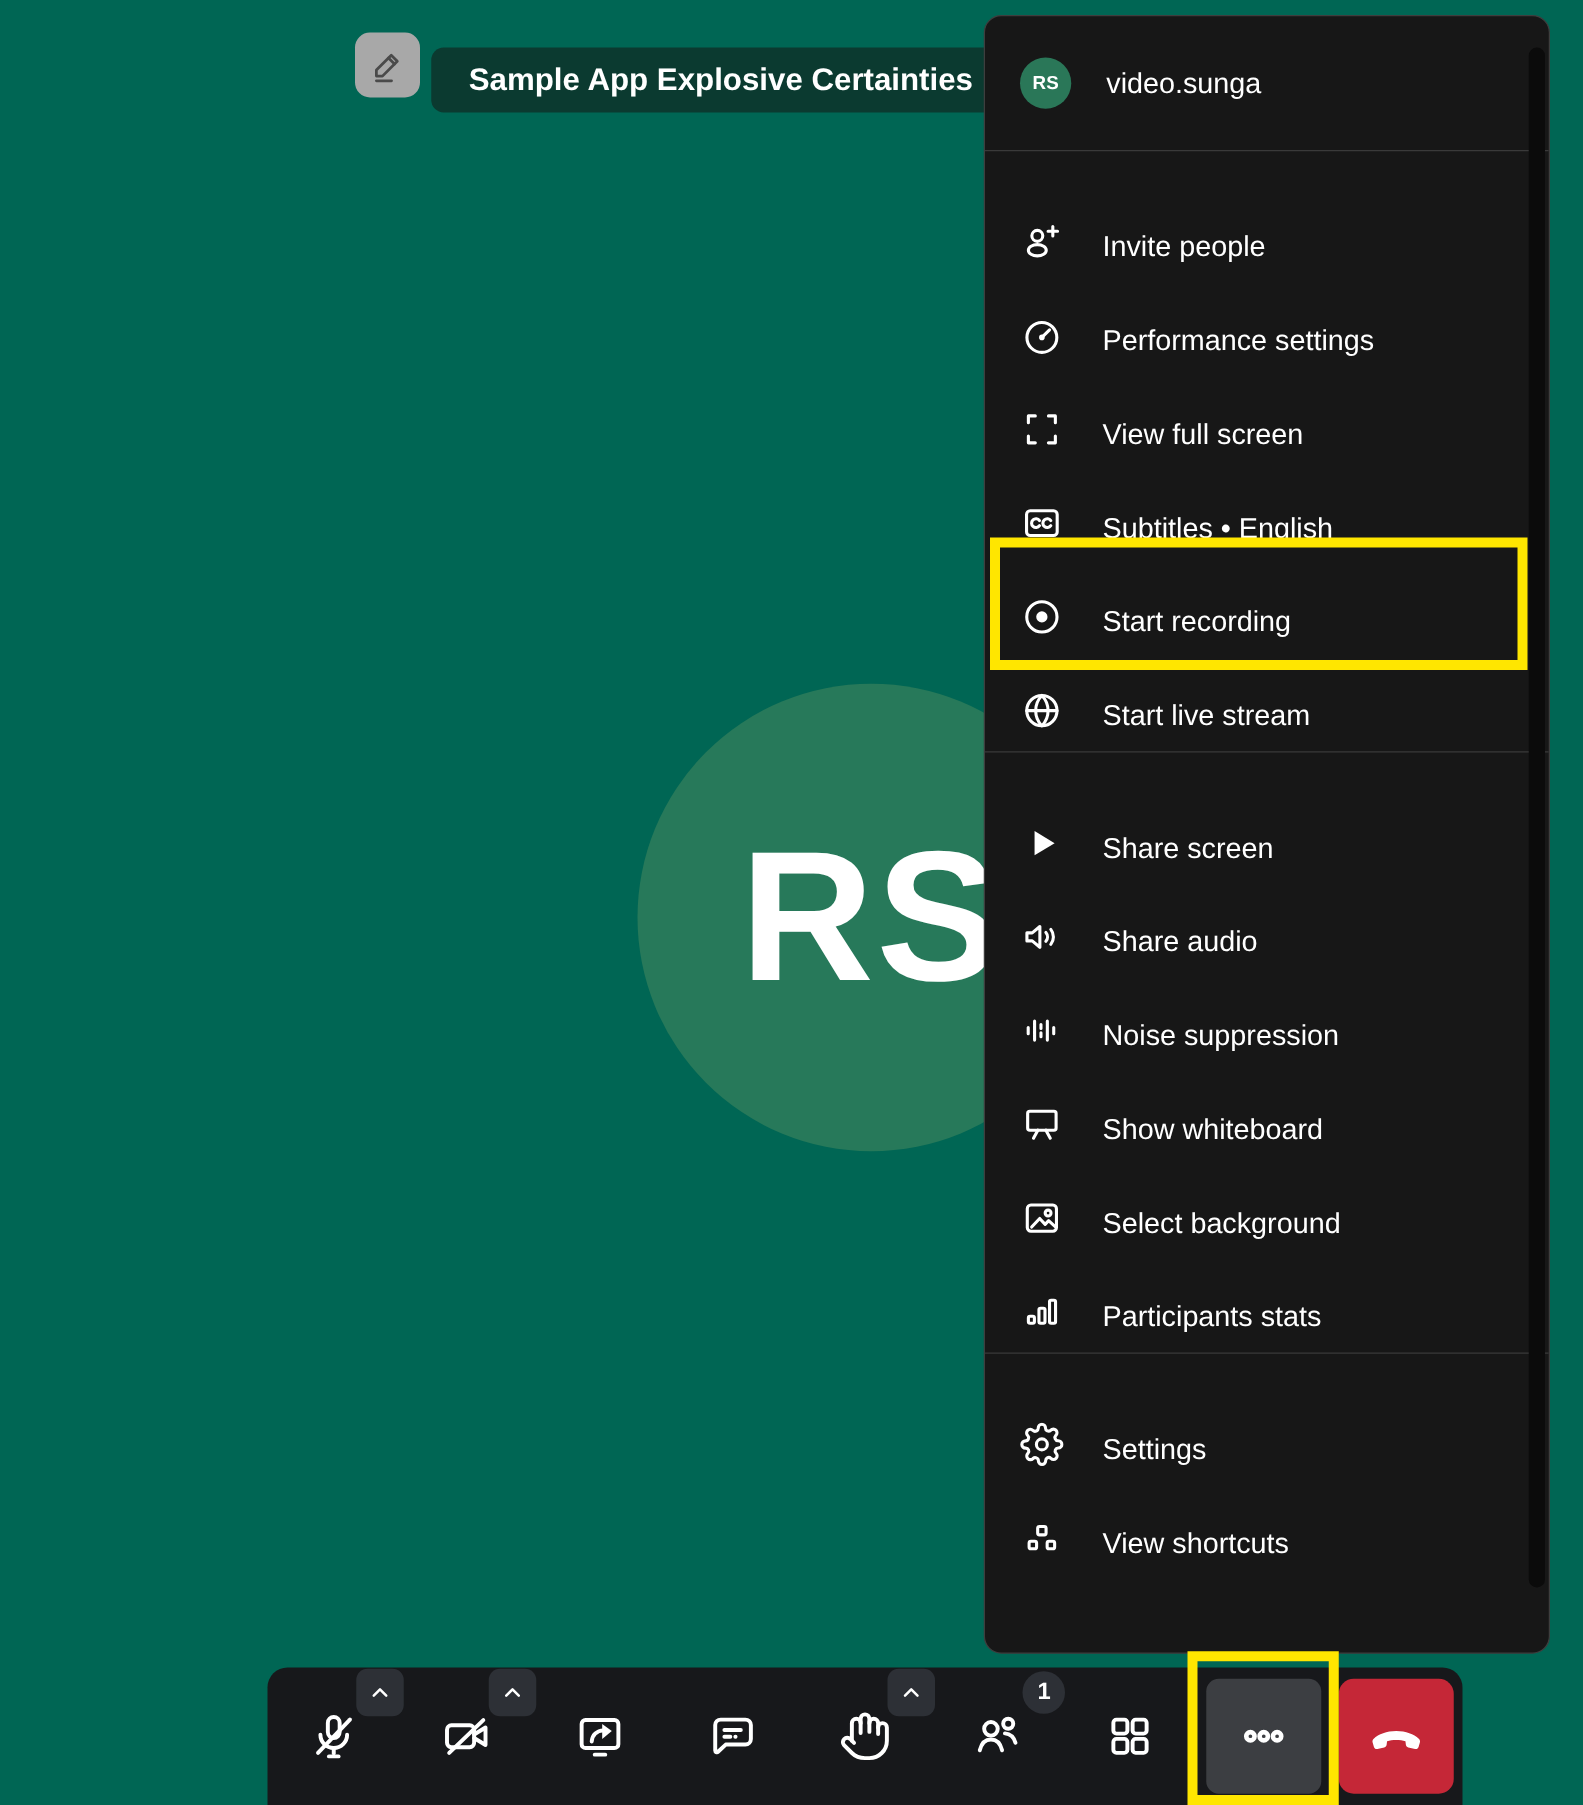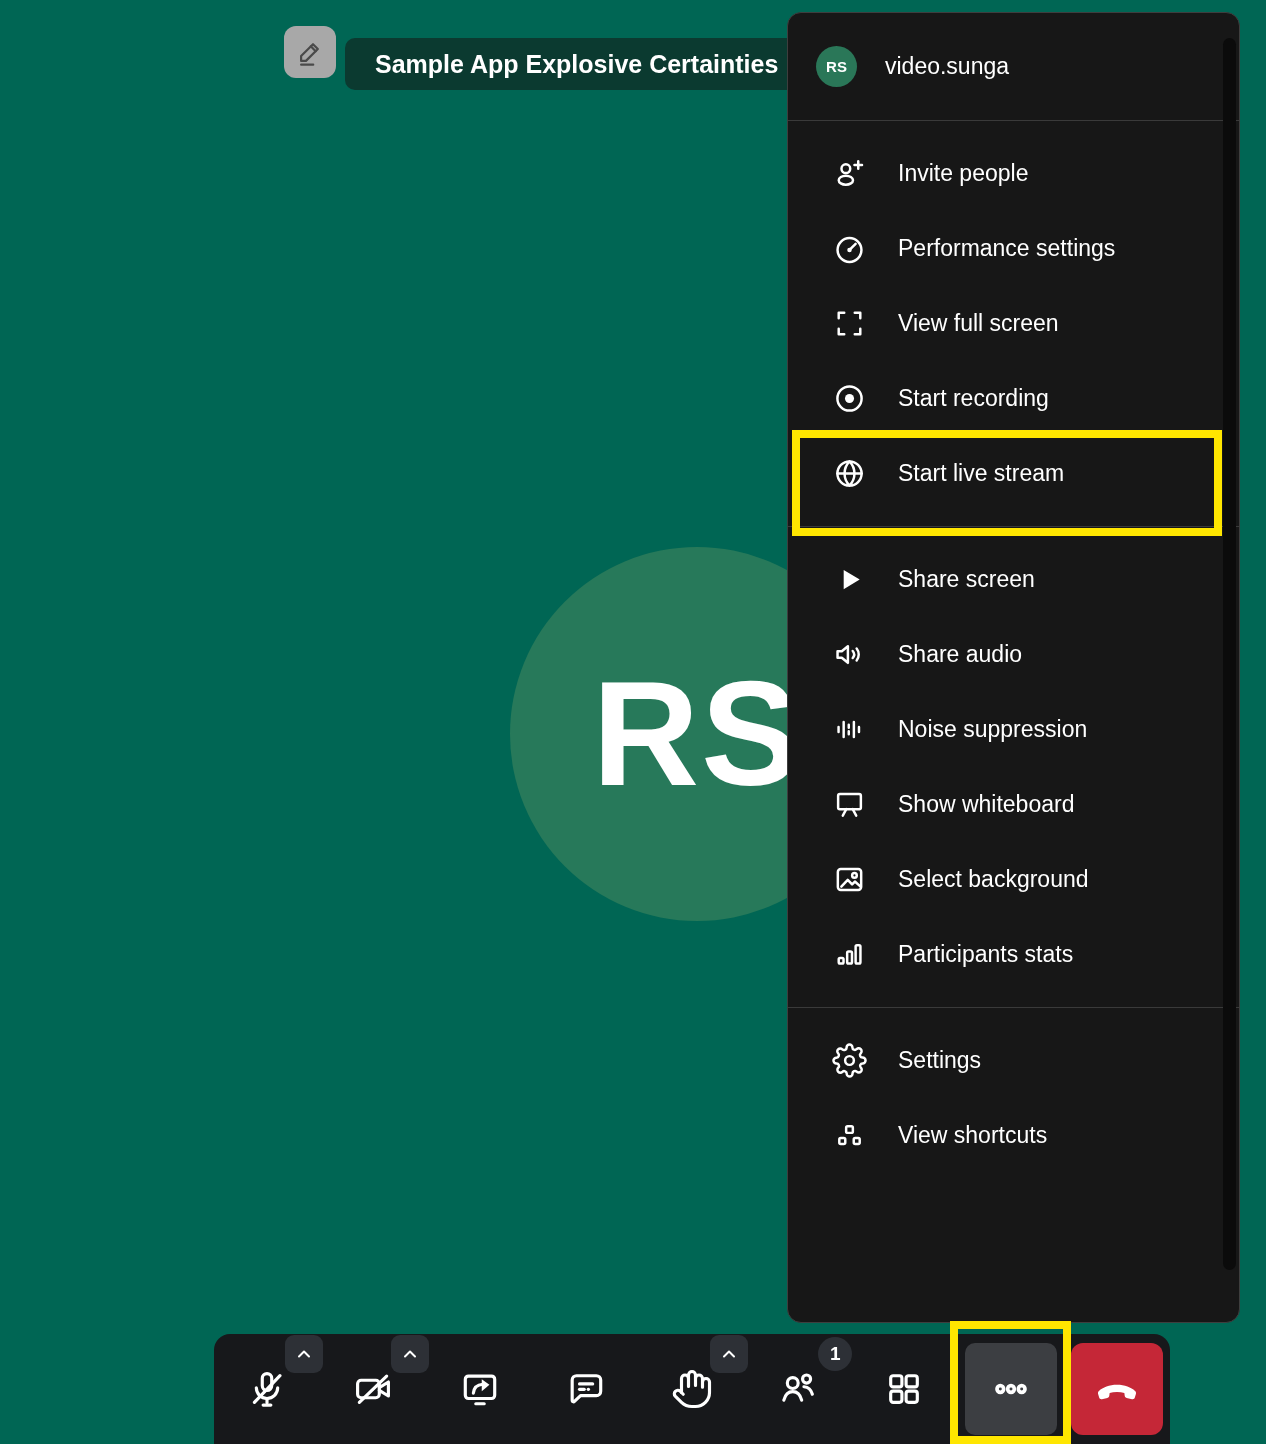--- a/index.html
+++ b/index.html
@@ -35,21 +35,21 @@
     background:#0b0b0b;border-radius:7px;z-index:12;
   }
   .menu-header{height:107px;display:flex;align-items:center;gap:28px;padding:0 28px;border-bottom:1px solid #3a3a3a}
   .menu-avatar{
     width:41px;height:41px;border-radius:50%;background:#2a7758;flex:none;
     color:#fff;font-size:15px;font-weight:700;display:flex;align-items:center;justify-content:center;
   }
   .menu-user-name{color:#fff;font-size:23px;font-weight:500}
   .menu-section{padding:15px 0}
   .menu-separator{height:1px;background:#3a3a3a}
-  .menu-item{height:75px;display:flex;align-items:center;gap:31px;padding:0 44px;cursor:pointer}
+  .menu-item{height:75px;display:flex;align-items:flex-end;gap:31px;padding:0 28px;cursor:pointer}
   .menu-item-icon{width:35px;height:35px;flex:none;display:flex}
   .menu-item-icon svg{width:35px;height:35px}
   .menu-item-label{color:#fff;font-size:23px;font-weight:400;white-space:nowrap}
   
   .toolbar{
     position:absolute;left:214px;top:1334px;width:956px;height:110px;
     background:#17181b;border-radius:16px 16px 0 0;z-index:5;display:flex;
   }
   .tb-slot{flex:1;position:relative;display:flex;align-items:center;justify-content:center}
   .tb-btn{width:92px;height:92px;display:flex;align-items:center;justify-content:center;border-radius:10px;cursor:pointer}
@@ -124,20 +124,29 @@
               <path d="M15.6 4.6h3.8v3.8"></path>
               <path d="M19.4 15.6v3.8h-3.8"></path>
               <path d="M8.4 19.4H4.6v-3.8"></path>
             </svg>
           </div>
           <div class="menu-item-label">View full screen</div>
         </div>
         <div class="menu-item">
           <div class="menu-item-icon">
             <svg viewBox="0 0 24 24" fill="none" stroke="#fff" stroke-width="1.7" stroke-linecap="round" stroke-linejoin="round">
+              <rect x="3.6" y="5.2" width="16.8" height="13.6" rx="2"></rect>
+              <path d="M10.7 10.6a2.4 2.4 0 1 0 0 2.8M16.9 10.6a2.4 2.4 0 1 0 0 2.8"></path>
+            </svg>
+          </div>
+          <div class="menu-item-label">Subtitles • English</div>
+        </div>
+        <div class="menu-item">
+          <div class="menu-item-icon">
+            <svg viewBox="0 0 24 24" fill="none" stroke="#fff" stroke-width="1.7" stroke-linecap="round" stroke-linejoin="round">
               <circle cx="12" cy="12" r="8.3"></circle>
               <circle cx="12" cy="12" r="3.1" fill="#fff" stroke="none"></circle>
             </svg>
           </div>
           <div class="menu-item-label">Start recording</div>
         </div>
         <div class="menu-item">
           <div class="menu-item-icon">
             <svg viewBox="0 0 24 24" fill="none" stroke="#fff" stroke-width="1.7" stroke-linecap="round" stroke-linejoin="round">
               <circle cx="12" cy="12" r="8.3"></circle>

